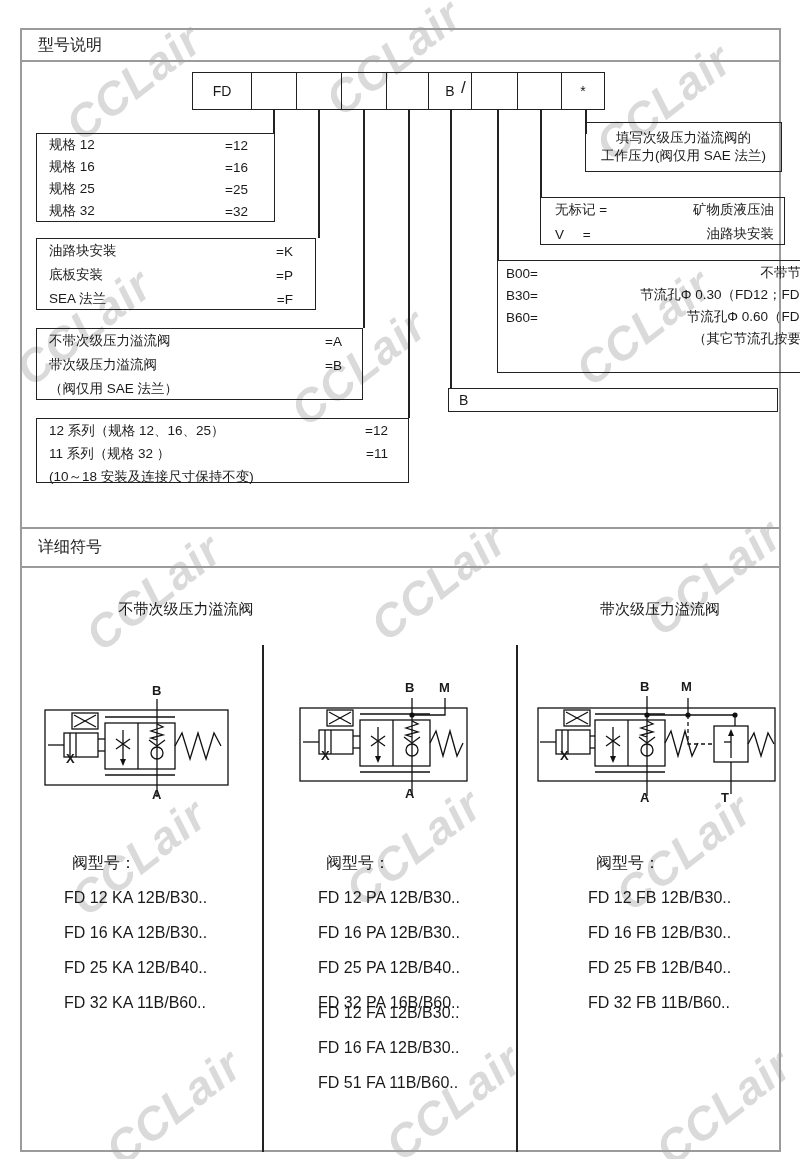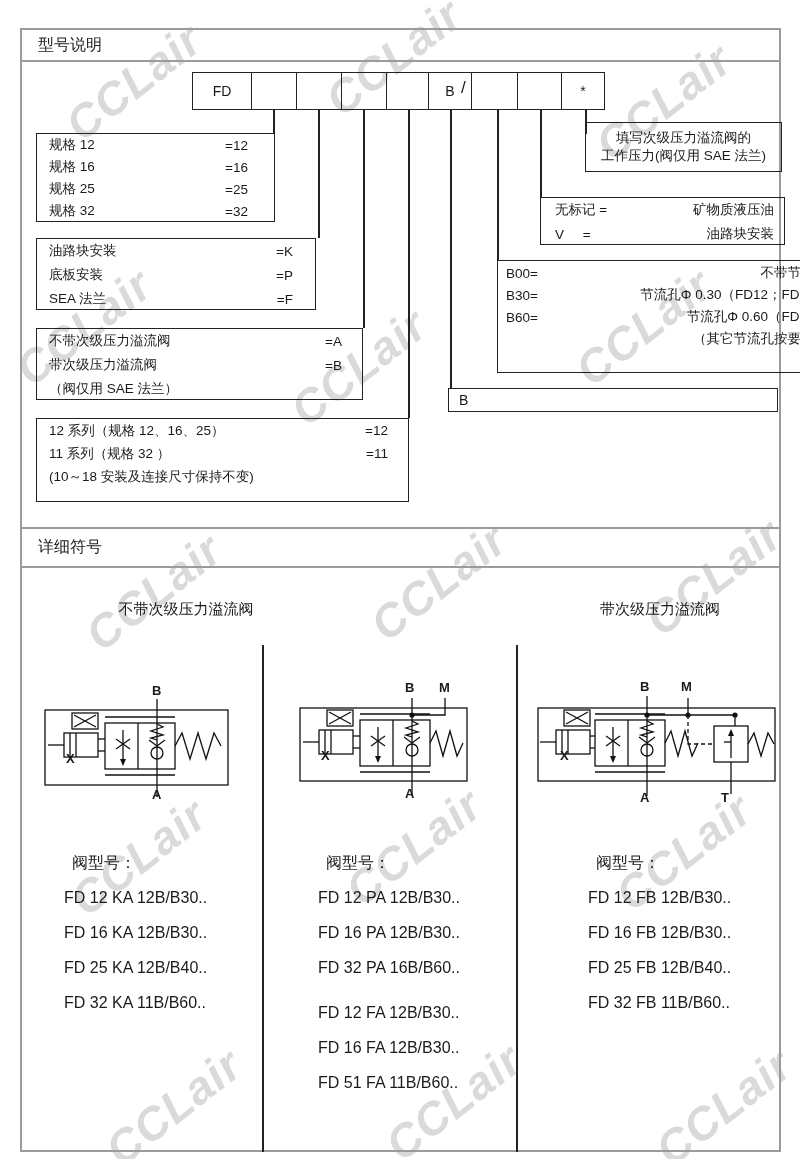--- a/index.html
+++ b/index.html
@@ -106,21 +106,21 @@
       <div class="orow" style="height:24px"><span class="lbl">底板安装</span><span class="val" style="padding-right:22px">=P</span></div>
       <div class="orow" style="height:24px"><span class="lbl">SEA 法兰</span><span class="val" style="padding-right:22px">=F</span></div>
     </div>
 
     <div class="obox" style="left:36px;top:328px;width:327px;height:72px">
       <div class="orow" style="height:24px"><span class="lbl">不带次级压力溢流阀</span><span class="val" style="padding-right:20px">=A</span></div>
       <div class="orow" style="height:24px"><span class="lbl">带次级压力溢流阀</span><span class="val" style="padding-right:20px">=B</span></div>
       <div class="orow" style="height:24px"><span class="lbl">（阀仅用 SAE 法兰）</span><span class="val" style="padding-right:20px"></span></div>
     </div>
 
-    <div class="obox" style="left:36px;top:418px;width:373px;height:84px">
+    <div class="obox" style="left:36px;top:418px;width:373px;height:65px">
       <div class="orow" style="height:23px"><span class="lbl">12 系列（规格 12、16、25）</span><span class="val" style="padding-right:20px">=12</span></div>
       <div class="orow" style="height:23px"><span class="lbl">11 系列（规格 32 ）</span><span class="val" style="padding-right:20px">=11</span></div>
       <div class="orow" style="height:23px"><span class="lbl">(10～18 安装及连接尺寸保持不变)</span><span class="val" style="padding-right:20px"></span></div>
     </div>
 
     <div class="obox centerbox" style="left:585px;top:122px;width:197px;height:50px">
       <div>填写次级压力溢流阀的</div>
       <div>工作压力(阀仅用 SAE 法兰)</div>
     </div>
 
@@ -262,20 +262,21 @@
       <div>FD 12 KA 12B/B30..</div>
       <div>FD 16 KA 12B/B30..</div>
       <div>FD 25 KA 12B/B40..</div>
       <div>FD 32 KA 11B/B60..</div>
     </div>
 
     <div class="mlist" style="left:318px;top:845px">
       <div class="t">阀型号：</div>
       <div>FD 12 PA 12B/B30..</div>
       <div>FD 16 PA 12B/B30..</div>
+      <div>FD 25 PA 12B/B40..</div>
       <div>FD 32 PA 16B/B60..</div>
     </div>
 
     <div class="mlist" style="left:318px;top:995px">
       <div>FD 12 FA 12B/B30..</div>
       <div>FD 16 FA 12B/B30..</div>
       <div>FD 51 FA 11B/B60..</div>
     </div>
 
     <div class="mlist" style="left:588px;top:845px">

